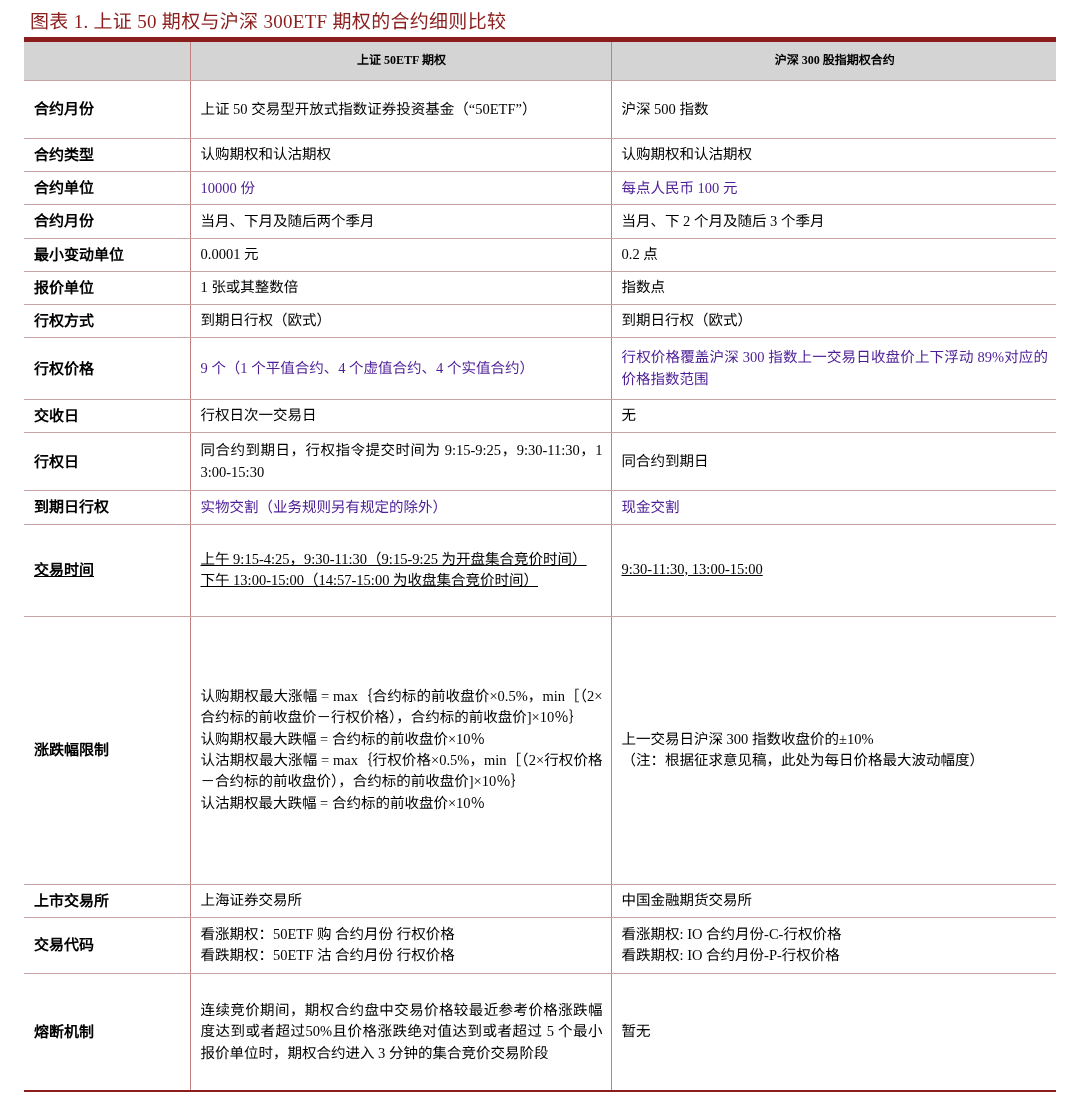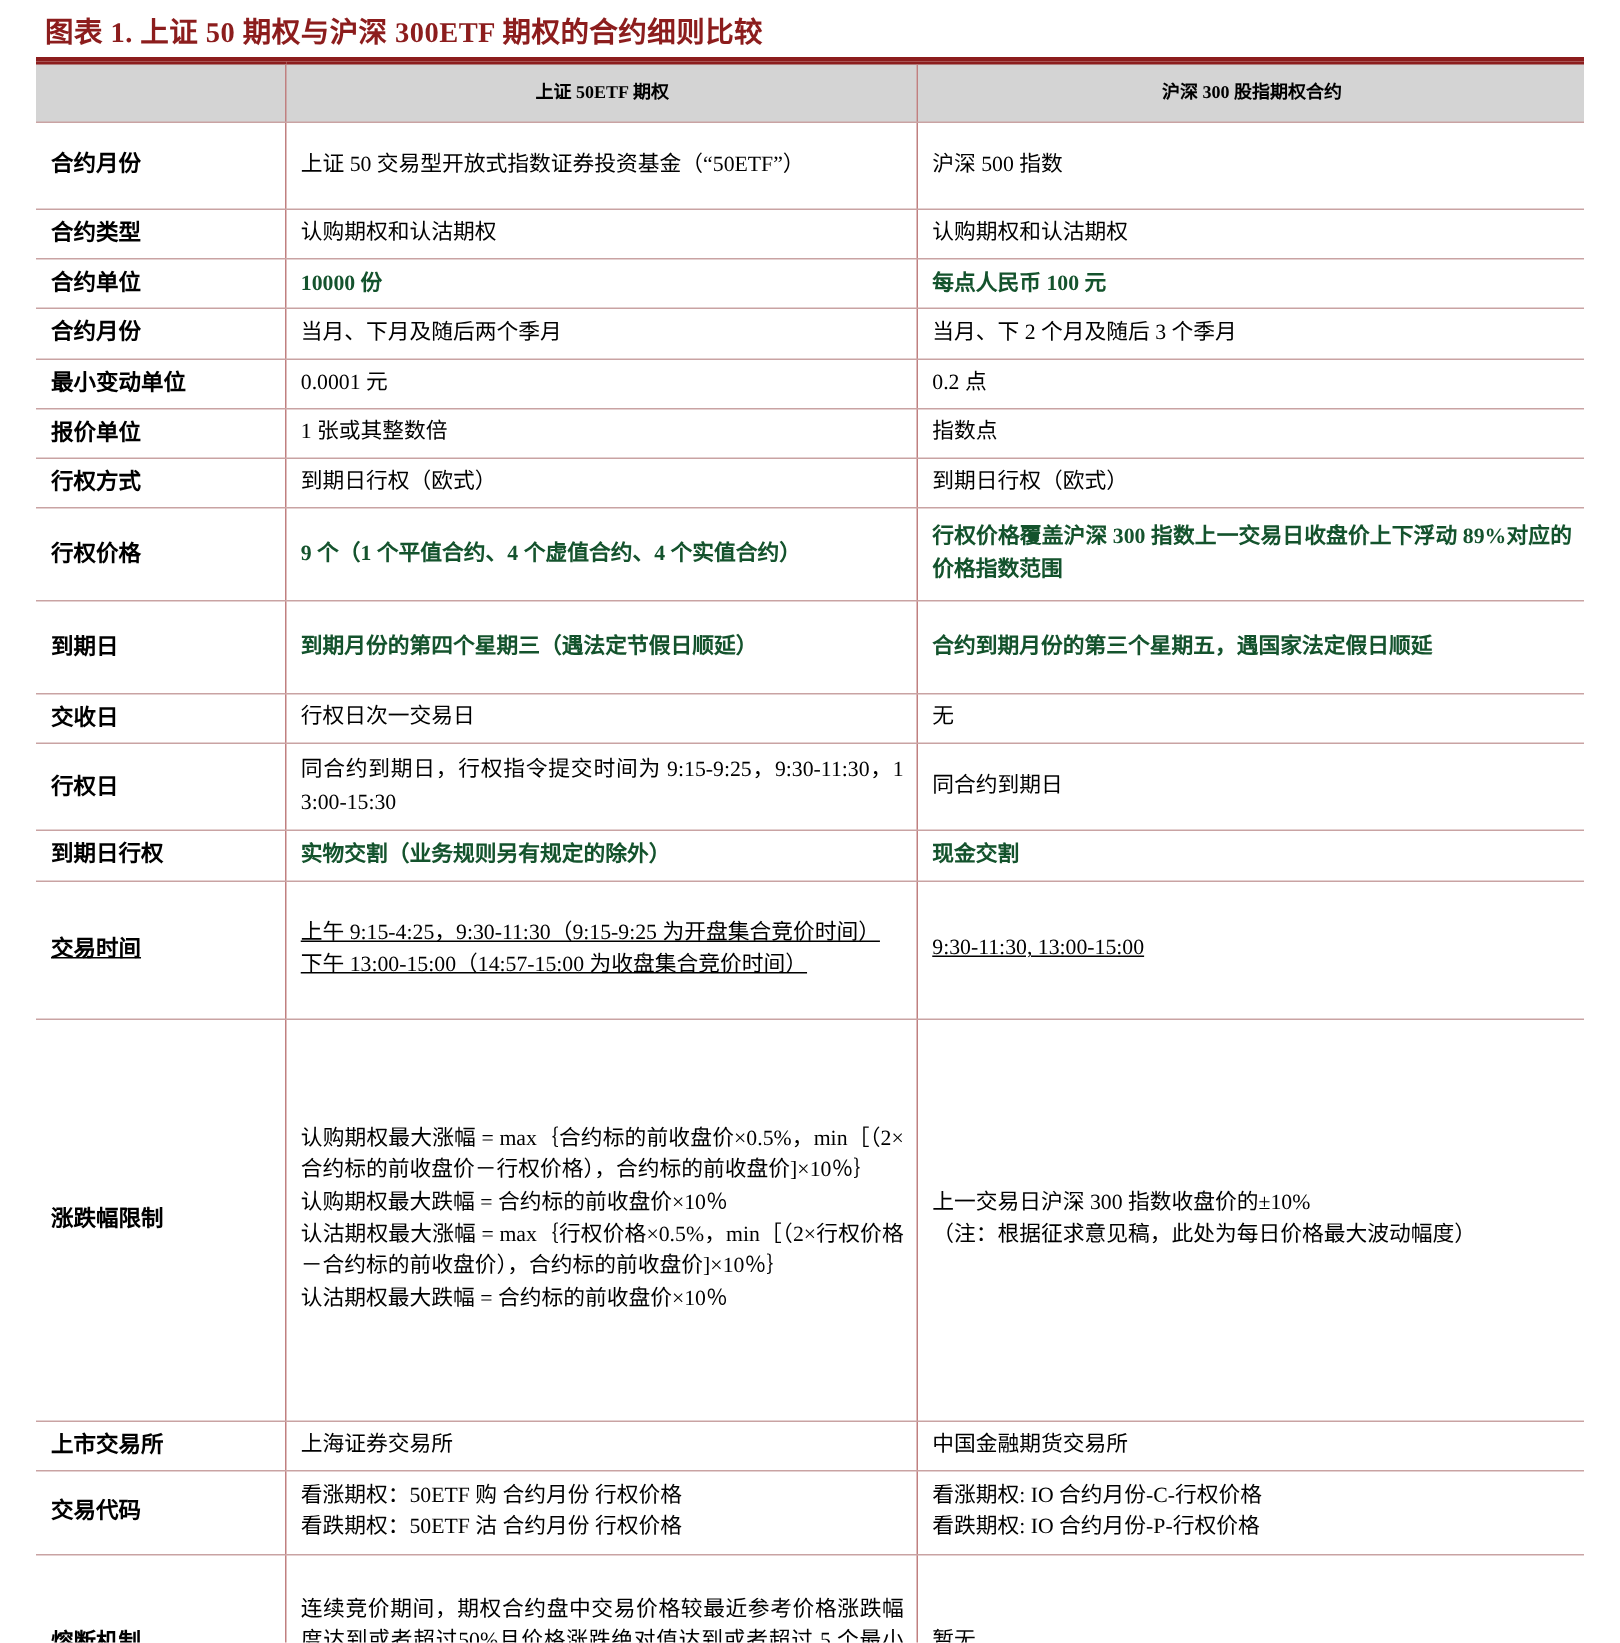--- a/index.html
+++ b/index.html
@@ -19,21 +19,21 @@
     position: relative;
     width: 1080px;
     height: 1095px;
     box-sizing: border-box;
     padding: 0 24px;
   }
 
   
   .fig-title {
     font-size: 19px;
-    font-weight: bold;
+    font-weight: normal;
     color: #8c1d1d;
     letter-spacing: .3px;
     padding: 6px 0 4px 6px;
     white-space: nowrap;
   }
   .title-rule {
     height: 3px;
     background: #8c1d1d;
     margin: 0 0 0 0;
   }
@@ -74,22 +74,22 @@
   thead th.blank-head { background: #d4d4d4; }
 
   td.label {
     font-weight: bold;
     font-size: 15px;
     white-space: nowrap;
     padding-left: 10px;
   }
 
   .red {
-    color: #14532d;
-    font-weight: bold;
+    color: #4c1d95;
+    font-weight: normal;
   }
 
   .cell p { margin: 0; }
   .cell .just { text-align: justify; text-align-last: left; }
 
   tr:last-child > td { border-bottom: 2.5px solid #8c1d1d; }
 </style>
 </head>
 <body>
 
@@ -177,29 +177,20 @@
         </tr>
         <tr style="height: 62px;">
           <td class="label sep-r">行权价格</td>
           <td class="cell sep-r">
             <p class="just red">9 个（1 个平值合约、4 个虚值合约、4 个实值合约）</p>
           </td>
           <td class="cell">
             <p class="just red">行权价格覆盖沪深 300 指数上一交易日收盘价上下浮动 89%对应的价格指数范围</p>
           </td>
         </tr>
-        <tr style="height: 62px;">
-          <td class="label sep-r">到期日</td>
-          <td class="cell sep-r">
-            <p class="just red">到期月份的第四个星期三（遇法定节假日顺延）</p>
-          </td>
-          <td class="cell">
-            <p class="just red">合约到期月份的第三个星期五，遇国家法定假日顺延</p>
-          </td>
-        </tr>
         <tr>
           <td class="label sep-r">交收日</td>
           <td class="cell sep-r">
             <p class="just">行权日次一交易日</p>
           </td>
           <td class="cell">
             <p class="just">无</p>
           </td>
         </tr>
         <tr style="height: 58px;">

